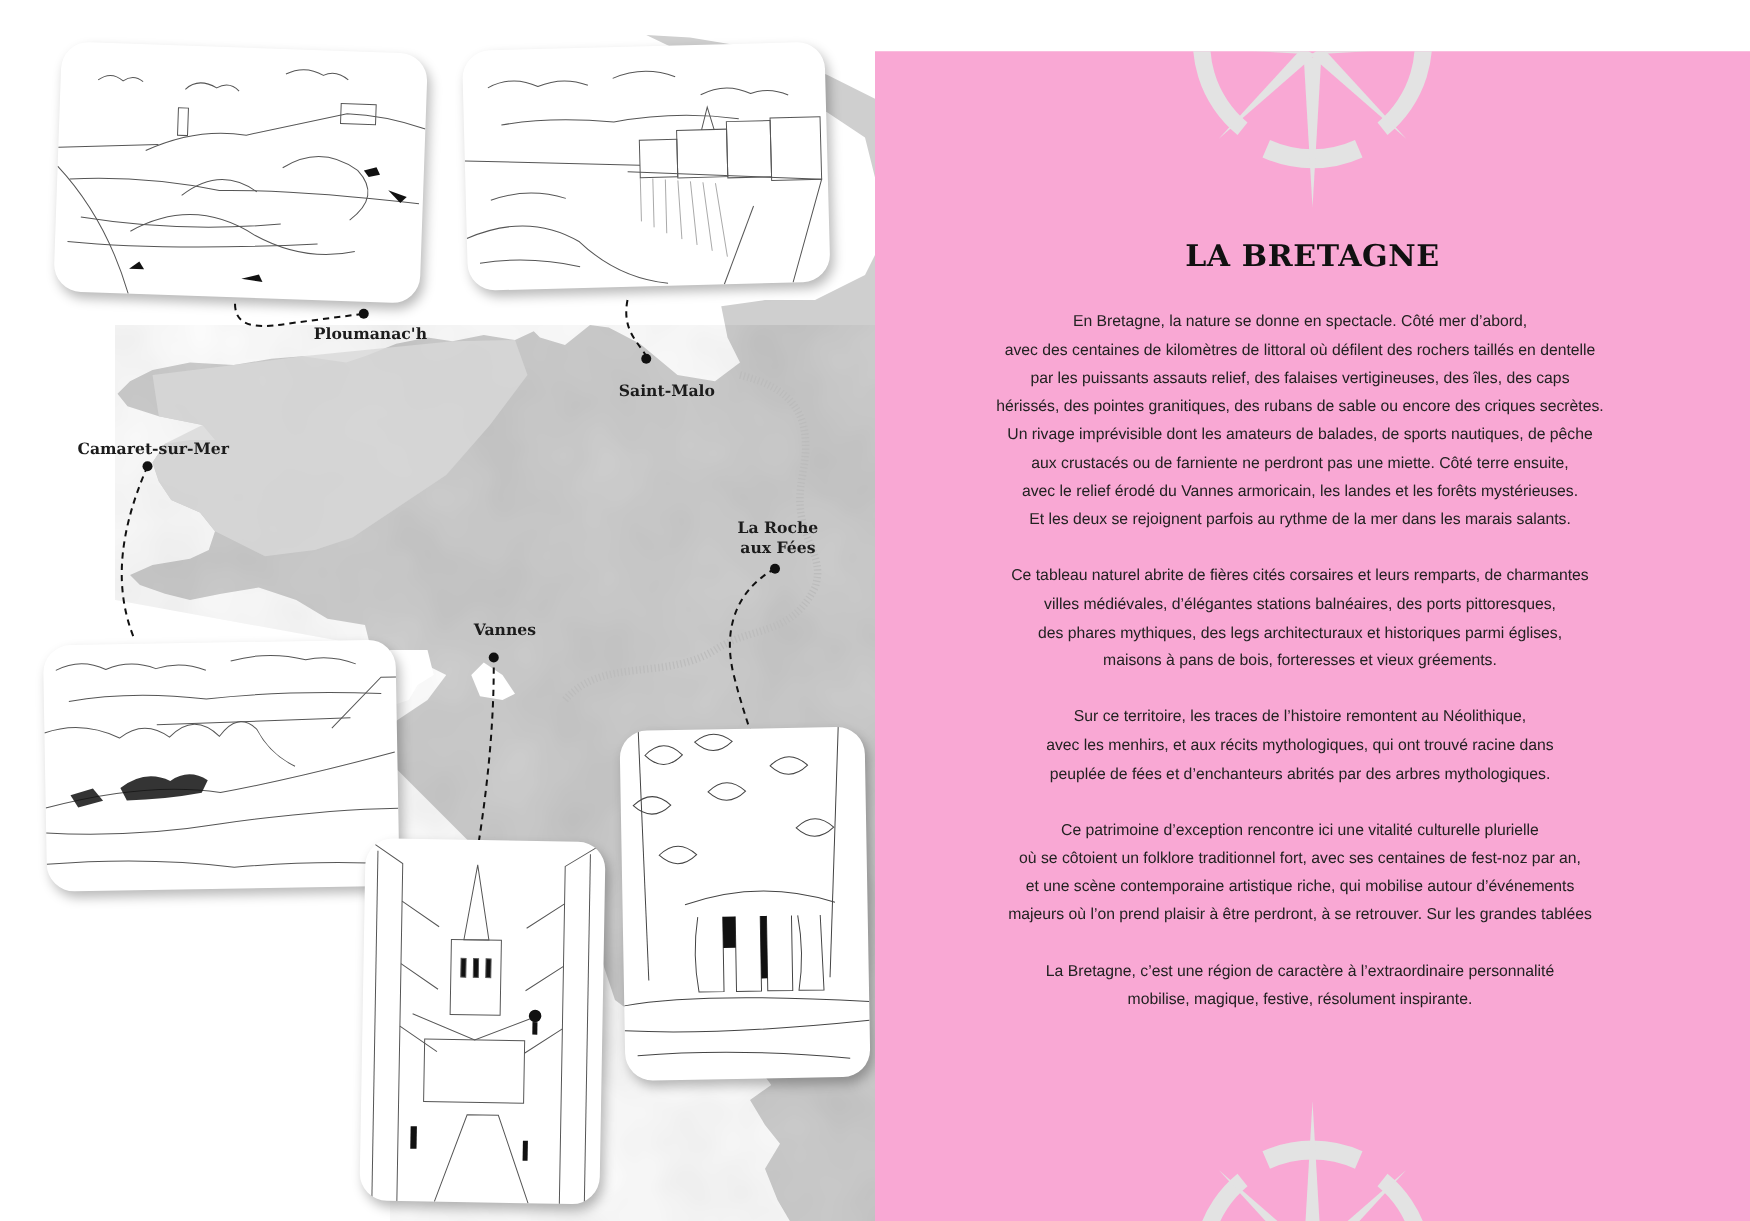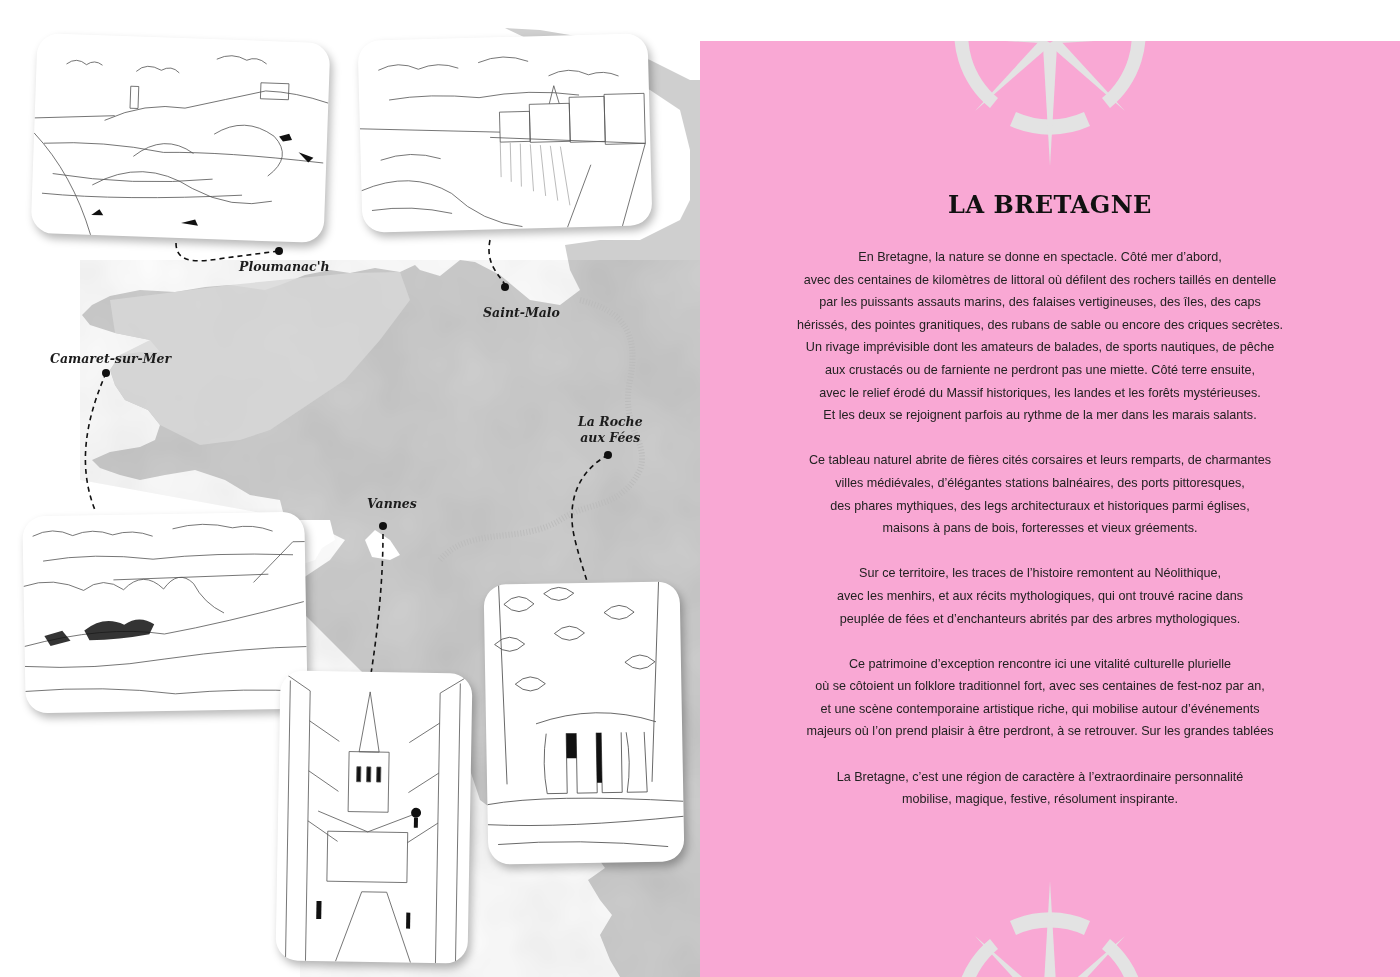--- a/index.html
+++ b/index.html
@@ -1,21 +1,21 @@
 <!DOCTYPE html>
 <html><head>
 <meta charset="utf-8">
 <style>
   html, body { margin: 0; padding: 0; }
   body {
     width: 1400px; height: 977px; overflow: hidden; background: #ffffff;
     font-family: "DejaVu Serif", serif; position: relative;
   }
   .spread { position: absolute; inset: 0; }
-  .left-page { position: absolute; left: 0; top: 0; width: 710px; height: 977px; background: #fff; overflow: hidden; font-style: italic; }
+  .left-page { position: absolute; left: 12px; top: 0; width: 710px; height: 977px; background: #fff; overflow: hidden; }
   .right-page { position: absolute; left: 700px; top: 0; width: 700px; height: 977px; background: #f9a8d4; overflow: hidden; margin-top: 41px; }
   .map-svg { position: absolute; left: 0; top: 0; }
   .route-svg { position: absolute; left: 0; top: 0; pointer-events: none; }
 
   .card {
     position: absolute; background: #fff; border-radius: 22px;
     box-shadow: 3px 5px 9px rgba(0,0,0,0.28);
     overflow: hidden;
   }
   .card svg { width: 100%; height: 100%; display: block; }
@@ -253,25 +253,25 @@
           <path d="M 75 75 L 8 2 L -2 8 Z"></path>
       </g>
     </svg>
 
     <div class="title">LA BRETAGNE</div>
 
     <div class="body-text">
       <div class="para">
         <span>En Bretagne, la nature se donne en spectacle. Côté mer d’abord,</span>
         <span>avec des centaines de kilomètres de littoral où défilent des rochers taillés en dentelle</span>
-        <span>par les puissants assauts marins, des falaises vertigineuses, des îles, des caps</span>
+        <span>par les puissants assauts relief, des falaises vertigineuses, des îles, des caps</span>
         <span>hérissés, des pointes granitiques, des rubans de sable ou encore des criques secrètes.</span>
         <span>Un rivage imprévisible dont les amateurs de balades, de sports nautiques, de pêche</span>
         <span>aux crustacés ou de farniente ne perdront pas une miette. Côté terre ensuite,</span>
-        <span>avec le relief érodé du Massif historiques, les landes et les forêts mystérieuses.</span>
+        <span>avec le relief érodé du Vannes armoricain, les landes et les forêts mystérieuses.</span>
         <span>Et les deux se rejoignent parfois au rythme de la mer dans les marais salants.</span>
       </div>
       <div class="para">
         <span>Ce tableau naturel abrite de fières cités corsaires et leurs remparts, de charmantes</span>
         <span>villes médiévales, d’élégantes stations balnéaires, des ports pittoresques,</span>
         <span>des phares mythiques, des legs architecturaux et historiques parmi églises,</span>
         <span>maisons à pans de bois, forteresses et vieux gréements.</span>
       </div>
       <div class="para">
         <span>Sur ce territoire, les traces de l’histoire remontent au Néolithique,</span>

